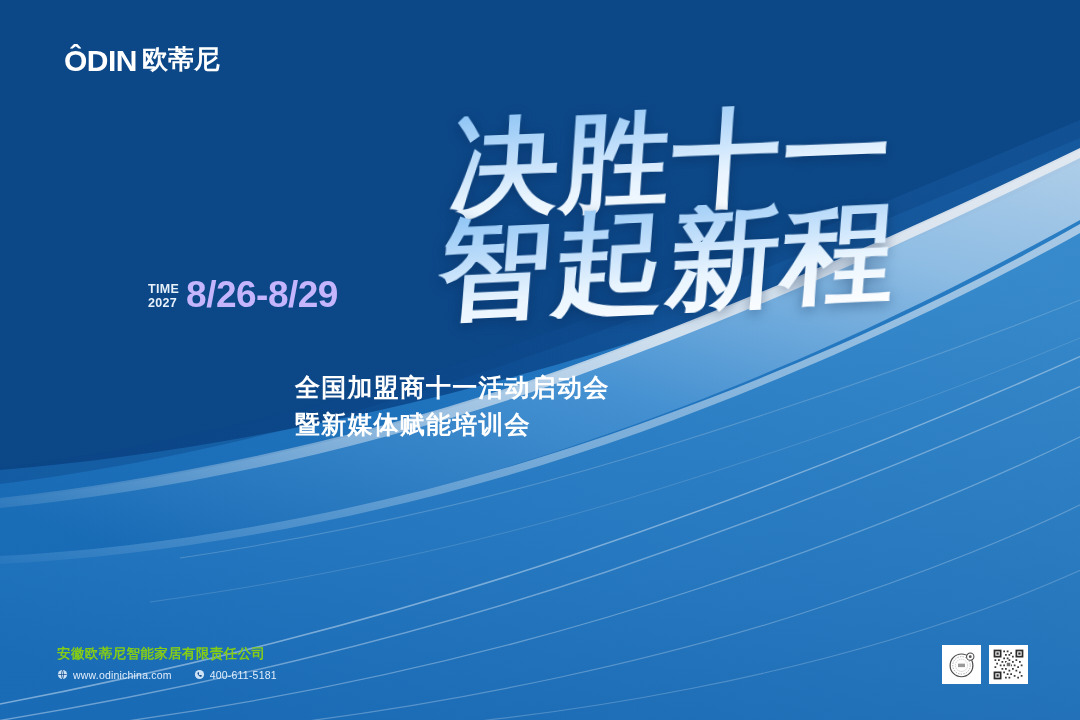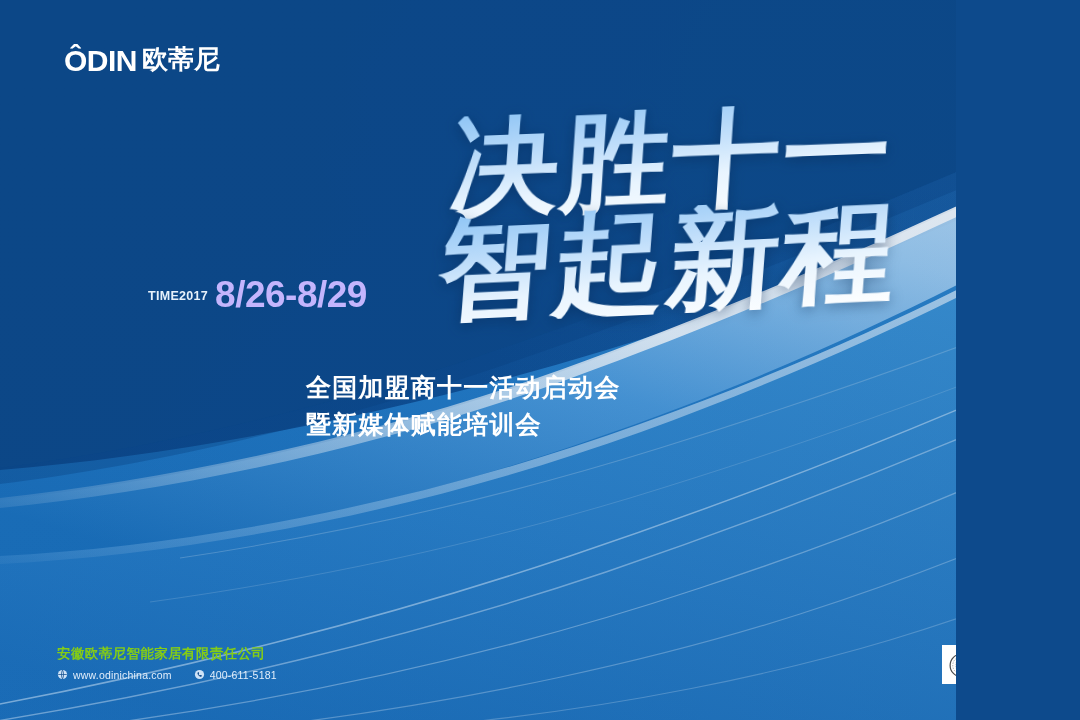--- a/index.html
+++ b/index.html
@@ -3,21 +3,21 @@
 <meta charset="utf-8">
 <title>ODIN Event Banner</title>
 <style>
   html, body {
     margin: 0;
     padding: 0;
     background: #0d4a8c;
   }
   #stage {
     position: relative;
-    width: 956px;
+    width: 1080px;
     height: 720px;
     overflow: hidden;
     background: #0d4a8c;
     font-family: "Liberation Sans", "DejaVu Sans", sans-serif;
     -webkit-font-smoothing: antialiased;
   }
 
   
   .bg-layer {
     position: absolute;
@@ -98,21 +98,21 @@
   .date-block {
     position: absolute;
     left: 148px;
     top: 276px;
     display: flex;
     align-items: center;
     gap: 7px;
   }
   .time-stack {
     display: flex;
-    flex-direction: row;
+    flex-direction: column;
     justify-content: center;
     line-height: 1.06;
     padding-top: 4px;
   }
   .time-stack span {
     color: #e6f1fb;
     font-size: 12.5px;
     font-weight: 700;
     letter-spacing: 0.3px;
   }
@@ -133,21 +133,21 @@
     font-size: 11.5px;
     font-weight: 600;
     letter-spacing: 1.1px;
     line-height: 1.85;
   }
   .tagline div { white-space: nowrap; }
 
   
   .subtitle {
     position: absolute;
-    left: 306px;
+    left: 295px;
     top: 369px;
     color: #ffffff;
     font-size: 25px;
     font-weight: 700;
     letter-spacing: 1.2px;
     line-height: 1.46;
   }
   .subtitle div { white-space: nowrap; }
 
   
@@ -307,21 +307,21 @@
   </div>
 
   <div class="headline">
     <div class="cal-line cal-line-1">决胜十一</div>
     <div class="cal-line cal-line-2">智起新程</div>
   </div>
 
   <div class="date-block">
     <div class="time-stack">
       <span>TIME</span>
-      <span>2017</span>
+      <span>2027</span>
     </div>
     <div class="date-main">8/26-8/29</div>
   </div>
 
 
   <div class="subtitle">
     <div>全国加盟商十一活动启动会</div>
     <div>暨新媒体赋能培训会</div>
   </div>
 

